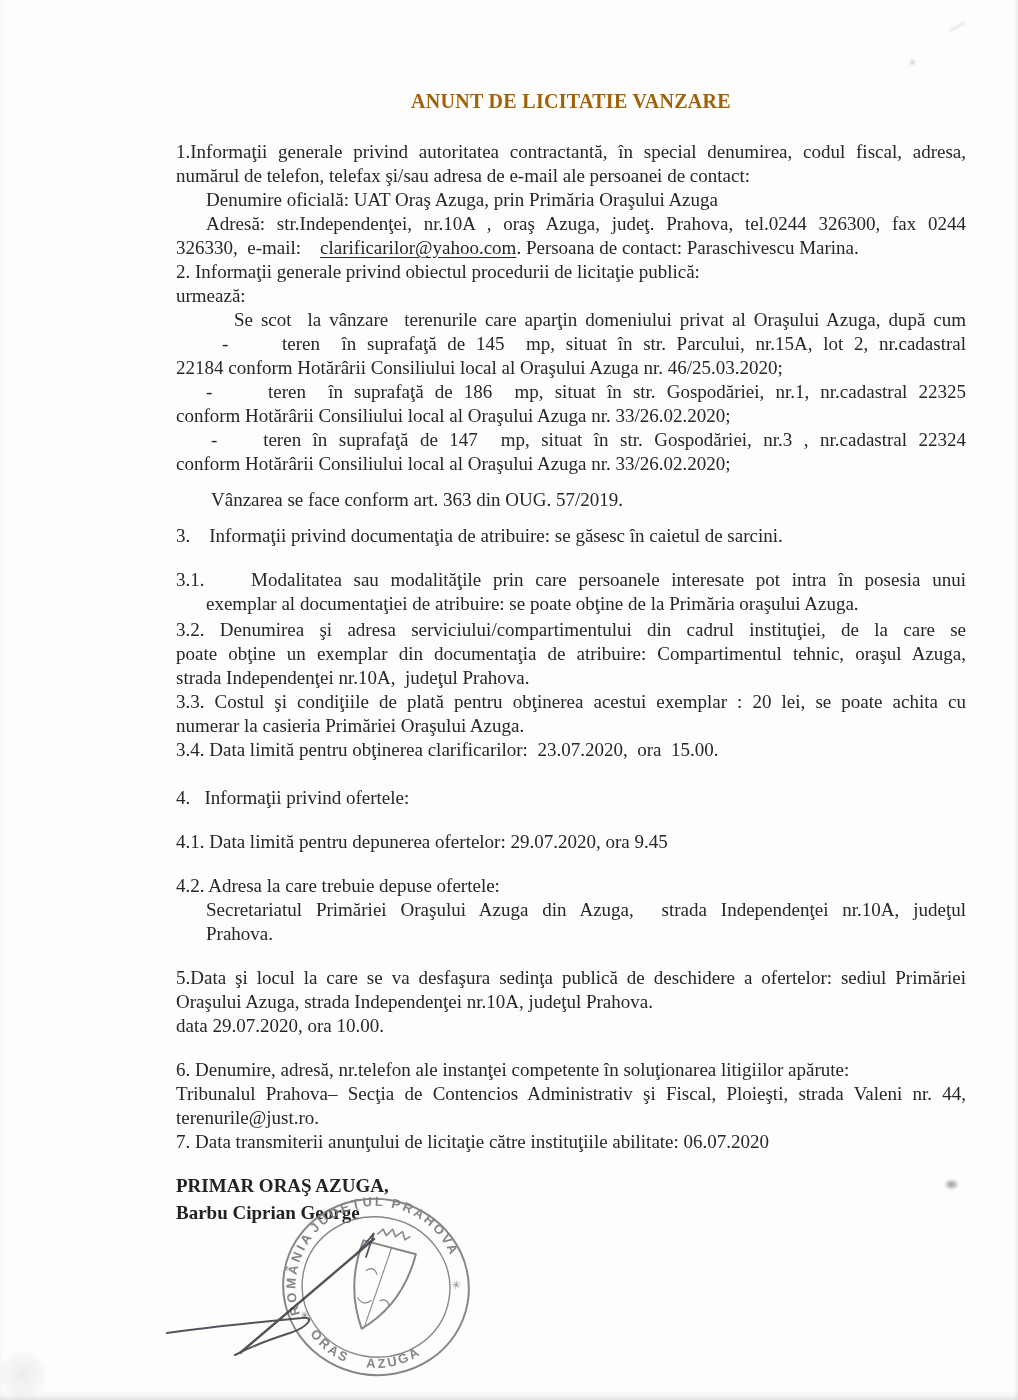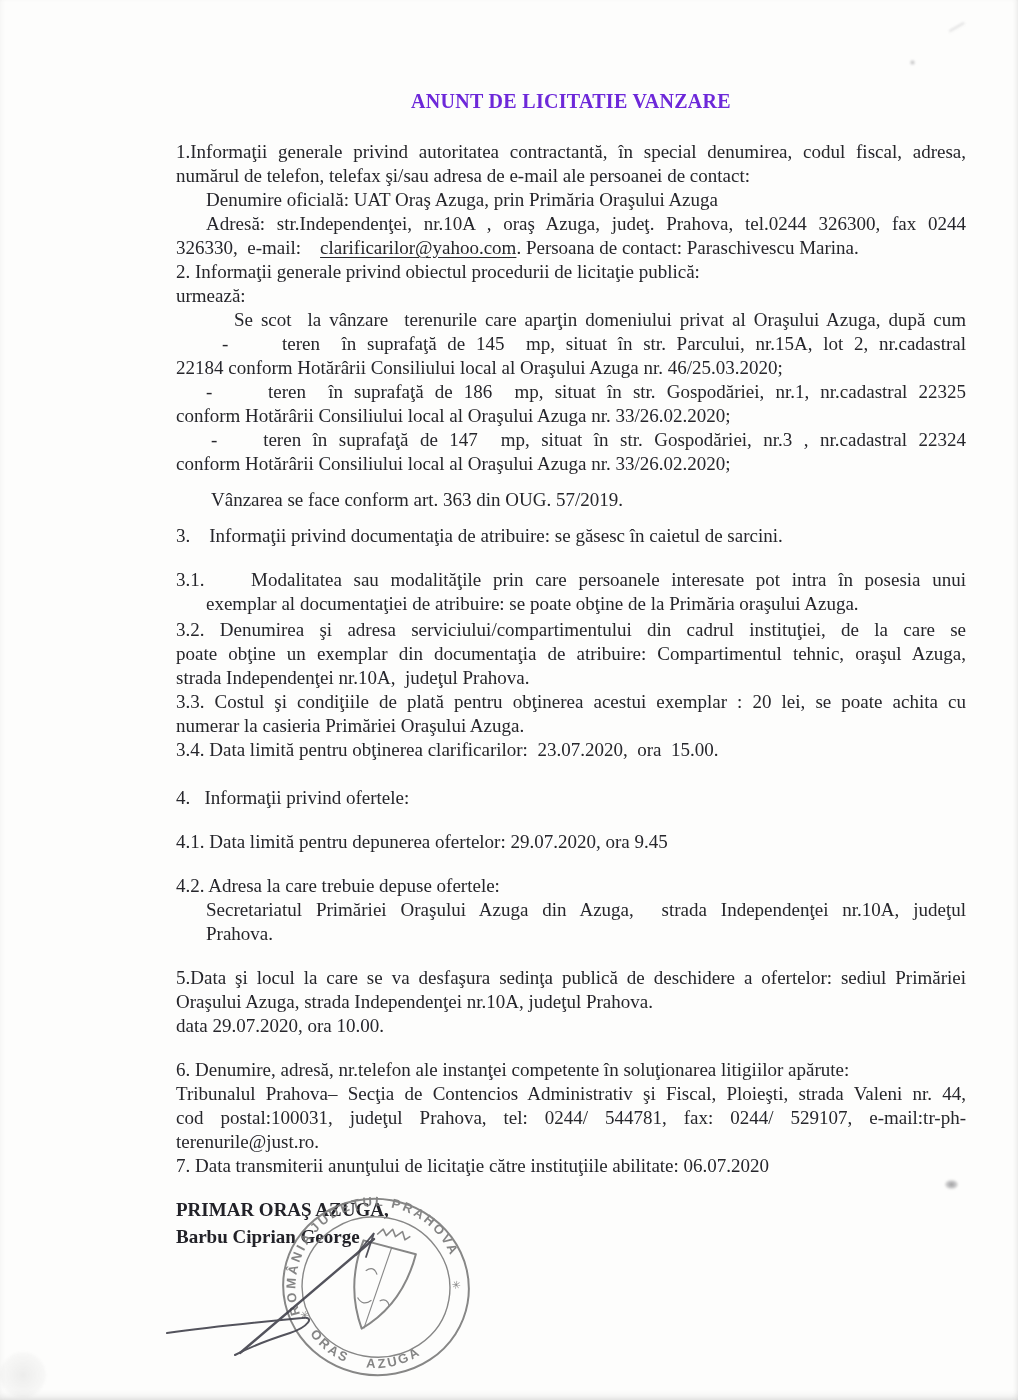--- a/index.html
+++ b/index.html
@@ -1,20 +1,20 @@
 <!DOCTYPE html>
 <html><head>
 <meta charset="utf-8">
 <style>
   html,body{margin:0;padding:0;background:#e8e8e6;}
   .page{position:relative;width:1018px;height:1400px;background:#fdfdfc;overflow:hidden;
         font-family:"Liberation Serif","DejaVu Serif",serif;color:#26262b;
         box-shadow:inset 0 -5px 8px -4px rgba(70,70,70,.22), inset -3px 0 6px -4px rgba(90,90,90,.15);}
   .content{position:absolute;left:176px;top:0;width:790px;padding-top:88px;z-index:2;}
-  .title{font-size:20px;font-weight:700;text-align:center;letter-spacing:.3px;color:#6d28d9;margin-bottom:26px;line-height:26px;}
+  .title{font-size:20px;font-weight:700;text-align:center;letter-spacing:.3px;color:#a16207;margin-bottom:26px;line-height:26px;}
   .block{font-size:19px;line-height:24px;}
   .line{min-height:24px;}
   .line.just{text-align:justify;text-align-last:justify;}
   .u{text-decoration:underline;text-underline-offset:3px;}
   .mt2{margin-top:2px;}.mt12{margin-top:12px;}
   .mt20{margin-top:20px;}.mt22{margin-top:22px;}.mt24{margin-top:24px;}
   .sig{margin-top:18px;font-size:19px;font-weight:700;line-height:27px;color:#222228;}
   .stamp{position:absolute;left:276px;top:1188px;z-index:3;transform:rotate(10deg);opacity:.92;}
   .autograph{position:absolute;left:150px;top:1215px;z-index:4;}
   .artifact{position:absolute;border-radius:50%;filter:blur(1px);}
@@ -95,21 +95,20 @@
           <div class="line" style="margin-left: 30px;"><span>Prahova.</span></div>
         </div>
         <div class="block mt20">
           <div class="line just"><span>5.Data şi locul la care se va desfaşura sedinţa publică de deschidere a ofertelor: sediul Primăriei</span></div>
           <div class="line"><span>Oraşului Azuga, strada Independenţei nr.10A, judeţul Prahova.</span></div>
           <div class="line"><span>data 29.07.2020, ora 10.00.</span></div>
         </div>
         <div class="block mt20">
           <div class="line"><span>6. Denumire, adresă, nr.telefon ale instanţei competente în soluţionarea litigiilor apărute:</span></div>
           <div class="line just"><span>Tribunalul Prahova– Secţia de Contencios Administrativ şi Fiscal, Ploieşti, strada Valeni nr. 44,</span></div>
-          <div class="line just"><span>cod postal:100031, judeţul Prahova, tel: 0244/ 544781, fax: 0244/ 529107, e-mail:tr-ph-</span></div>
           <div class="line"><span>terenurile@just.ro.</span></div>
         </div>
         <div class="block ">
           <div class="line"><span>7. Data transmiterii anunţului de licitaţie către instituţiile abilitate: 06.07.2020</span></div>
         </div>
       </div>
     <div class="sig">
       <div>PRIMAR ORAŞ AZUGA,</div>
       <div>Barbu Ciprian George</div>
     </div>

